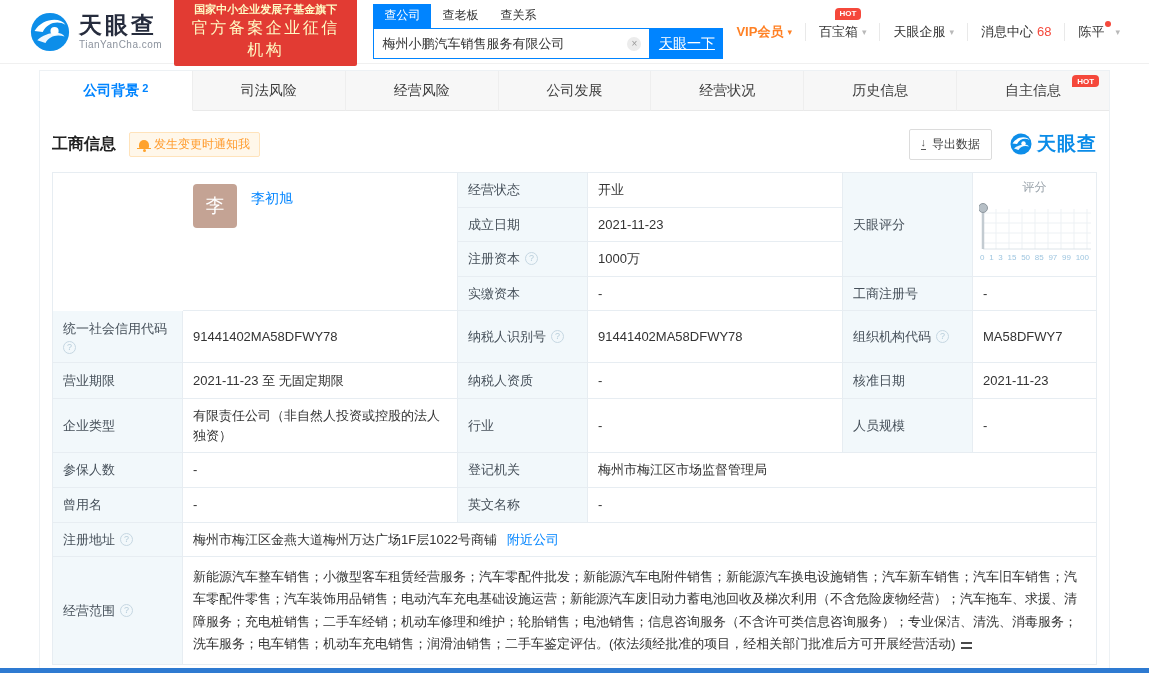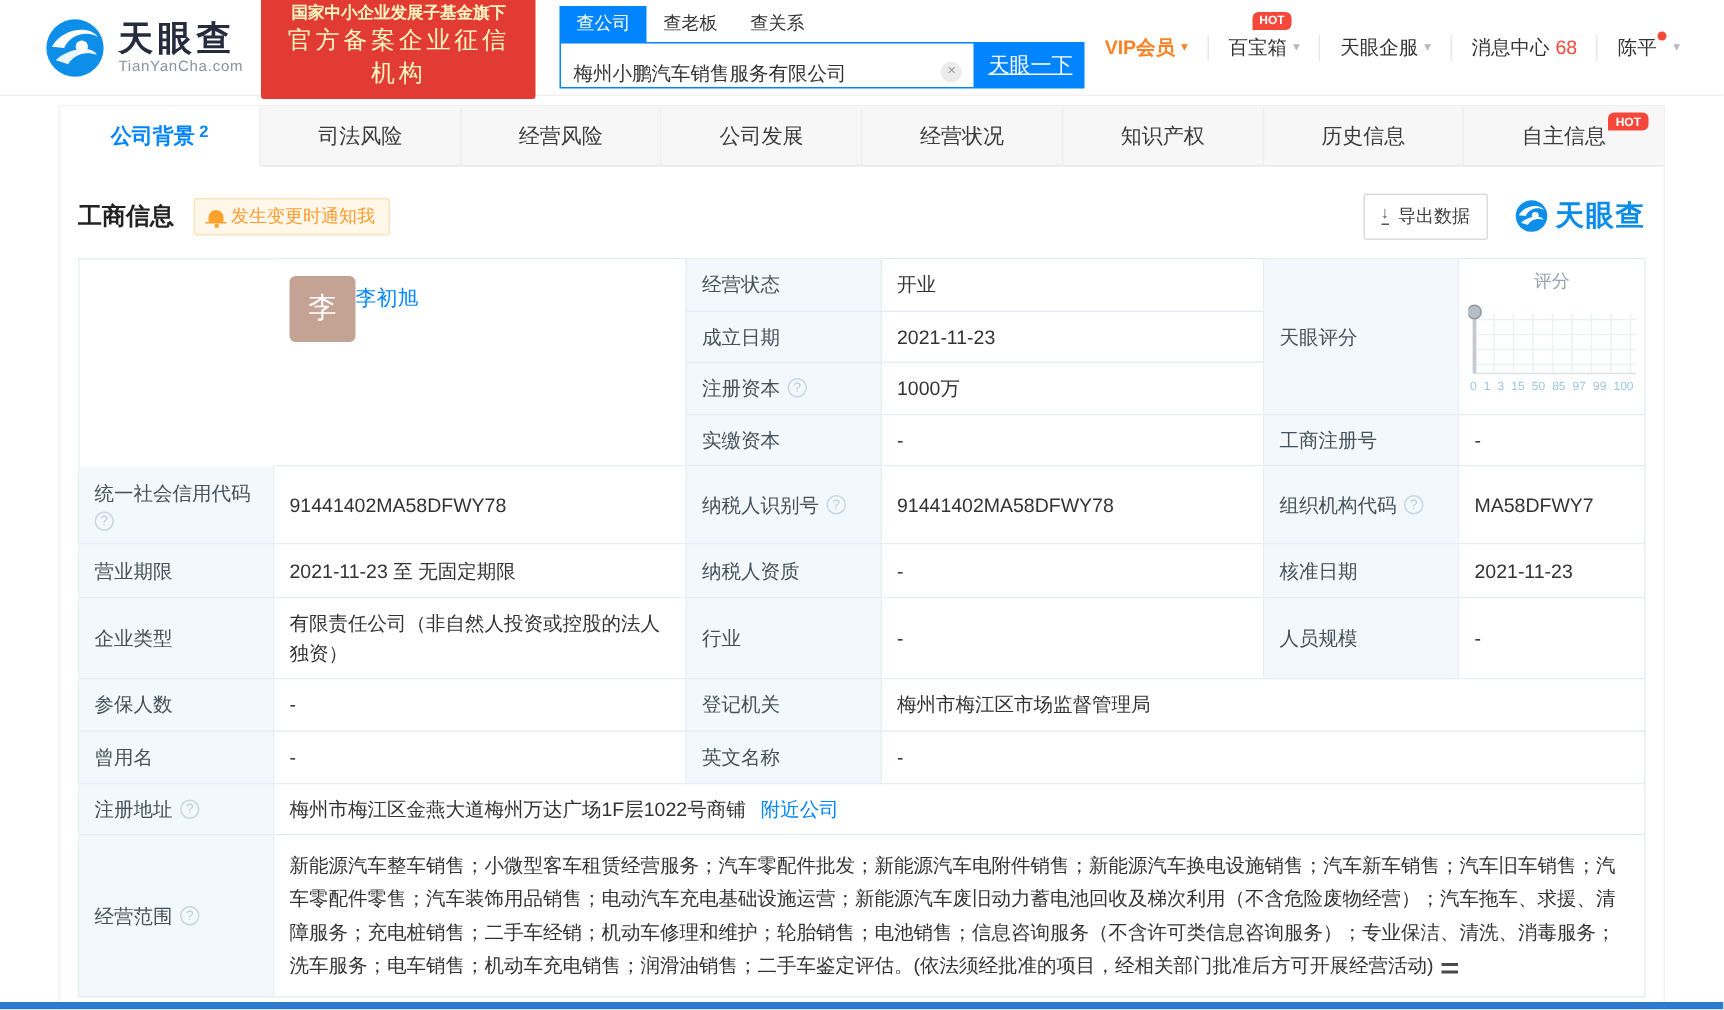--- a/index.html
+++ b/index.html
@@ -19,21 +19,21 @@
   .logo-domain { font-size:10px; color:#8b929d; letter-spacing:0.5px; }
   .gov-badge { margin-left:12px; background:#e23b33; color:#fef9c3; padding:5px 9px; border-radius:2px; text-align:center; line-height:1.35; }
   .gov-line1 { font-size:11px; font-weight:bold; }
   .gov-line2 { font-size:16px; letter-spacing:2.5px; }
 
   .search-area { margin-left:16px; width:392px; }
   .search-tabs { display:flex; font-size:12px; }
   .search-tab { padding:3px 11px 4px; cursor:pointer; color:#333; }
   .search-tab.active { background:#0084ff; color:#fff; }
   .search-row { display:flex; }
-  .search-input-wrap { flex:1; height:31px; border:1px solid #0084ff; display:flex; align-items:flex-start; padding:12px 8px; background:#fff; }
+  .search-input-wrap { flex:1; height:31px; border:1px solid #0084ff; display:flex; align-items:center; padding:12px 8px; background:#fff; }
   .search-input { flex:1; border:none; outline:none; font-size:13px; color:#333; font-family:inherit; background:transparent; }
   .clear-icon { width:14px; height:14px; border-radius:50%; background:#ececec; color:#9a9a9a; font-size:10px; line-height:14px; text-align:center; cursor:pointer; }
   .search-btn { width:73px; height:31px; background:#0084ff; color:#fff; border:none; font-size:14px; cursor:pointer; font-family:inherit;text-decoration:underline; }
 
   .top-menu { margin-left:auto; display:flex; align-items:center; padding-right:16px; font-size:13px; }
   .menu-item { display:flex; align-items:center; gap:4px; padding:0 13px; position:relative; cursor:pointer; white-space:nowrap; }
   .menu-item + .menu-item { border-left:1px solid #e9e9e9; }
   .menu-vip { color:#ff8125; font-weight:bold;text-align:right; }
   .caret { font-size:9px; color:#b9b9b9; }
   .menu-vip .caret { color:#ff8125; }
@@ -67,21 +67,21 @@
   .info-table { margin-top:12px; border-top:1px solid #e7edf2; border-left:1px solid #e7edf2; font-size:13px; }
   .grid6 { display:grid; grid-template-columns:130px 275px 130px 255px 130px 1fr; }
   .cell { border-right:1px solid #e7edf2; border-bottom:1px solid #e7edf2; padding:7px 10px; display:flex; align-items:center; line-height:1.5; background:#fff; min-width:0; }
   .cell.label { background:#f2f8fb; color:#46505a; flex-wrap:wrap; align-content:center; gap:3px 5px; }
   .help-icon { width:13px; height:13px; border:1px solid #c6d7e2; border-radius:50%; color:#b7cdda; font-size:9px; display:inline-flex; align-items:center; justify-content:center; cursor:pointer; flex:0 0 auto; }
   .blue-link { color:#0084ff; text-decoration:none; cursor:pointer; }
 
   .band1 { grid-template-rows:repeat(4, minmax(34px, auto)); }
   .legal-value { align-items:flex-start; padding-top:11px; }
   .avatar { width:44px; height:44px; border-radius:4px; background:#c4a394; color:#fff; font-size:19px; display:flex; align-items:center; justify-content:center; cursor:pointer; flex:0 0 auto; }
-  .legal-name { margin-left:0; font-size:14px; margin-top:4px; }
+  .legal-name { margin-left:14px; font-size:14px; margin-top:4px; }
 
   .score-cell { flex-direction:column; justify-content:flex-start; padding:5px 6px; align-items:stretch; }
   .score-title { text-align:center; font-size:12px; color:#9aa3ab; margin-bottom:5px; }
   .score-ticks { display:flex; justify-content:space-between; font-size:8px; color:#9fc6e0; margin-top:1px; padding:0 1px; }
 
   .scope-text { display:block; line-height:1.72; color:#333; }
   .collapse-icon { display:inline-block; width:11px; height:7px; border-top:2px solid #4a4a4a; border-bottom:2px solid #4a4a4a; margin-left:5px; vertical-align:-1px; cursor:pointer; }
 
   .footer-strip { position:absolute; left:0; bottom:0; width:100%; height:5px; background:#2e7ad1; }
 </style>
@@ -158,23 +158,20 @@
         <span>司法风险</span>
       </div>
     <div class="nav-tab">
         <span>经营风险</span>
       </div>
     <div class="nav-tab">
         <span>公司发展</span>
       </div>
     <div class="nav-tab">
         <span>经营状况</span>
-      </div>
-    <div class="nav-tab">
-        <span>知识产权</span>
       </div>
     <div class="nav-tab">
         <span>历史信息</span>
       </div>
     <div class="nav-tab">
       <span>自主信息</span>
       <span class="tab-hot">HOT</span>
     </div>
   </div>
 

